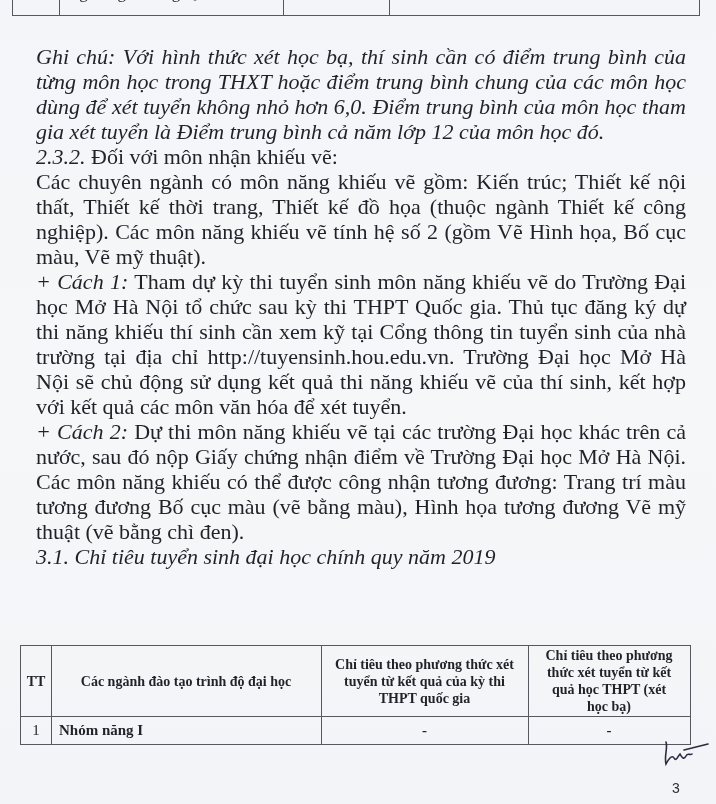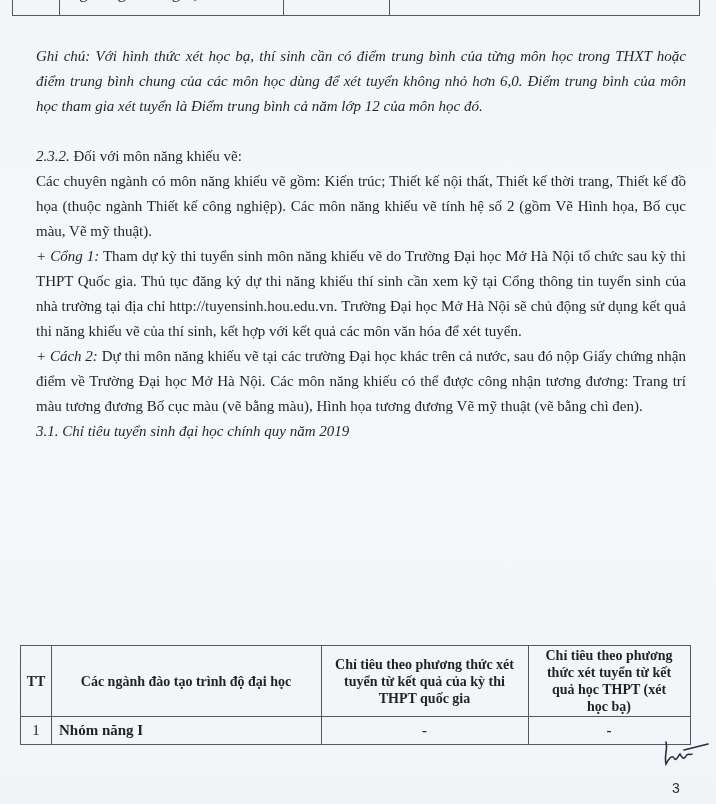--- a/index.html
+++ b/index.html
@@ -8,21 +8,21 @@
     background:#f4f6f9;
     font-family:"Liberation Serif", "DejaVu Serif", serif;
     color:#1f2228;
   }
   .page { position:absolute; left:0; top:0; width:716px; height:804px;
     background: linear-gradient(180deg,#f3f5f8 0%, #f6f7f9 50%, #f2f4f7 100%); }
   .toptable { position:absolute; left:12px; top:-10px; width:688px; height:26px;
     border:1.5px solid #55585e; border-top:none; box-sizing:border-box; }
   .toptable .cell { position:absolute; top:0; height:100%; font-size:17px; line-height:14px; overflow:hidden; }
   .toptable .div { position:absolute; top:0; bottom:0; width:0; border-left:1.5px solid #55585e; }
-  .text { position:absolute; left:36px; width:650px; font-size:15px; line-height:25px; }
+  .text { position:absolute; left:36px; width:650px; font-size:22px; line-height:25px; }
   .para { margin:0; text-align:justify; }
   .it { font-style:italic; }
   .link { }
   .tbl { position:absolute; left:20px; top:645px; width:671px; height:100px;
     border:1.5px solid #55585e; box-sizing:border-box; }
   .tbl .vl { position:absolute; top:0; bottom:0; border-left:1.5px solid #55585e; }
   .tbl .hl { position:absolute; left:0; right:0; top:70px; border-top:1.5px solid #55585e; }
   .tbl .th { position:absolute; top:0; height:70px; display:flex; align-items:center; justify-content:center;
     text-align:center; font-weight:bold; font-size:14px; line-height:17px; padding:0 6px; box-sizing:border-box; }
   .tbl .td { position:absolute; top:70px; height:28px; display:flex; align-items:center;
@@ -47,25 +47,25 @@
   <div class="text" style="top:44px;">
     <p class="para it">
       <span>Ghi chú:</span>
       <span>Với hình thức xét học bạ, thí sinh cần có điểm trung bình của từng môn học trong THXT hoặc điểm trung bình chung của các môn học dùng để xét tuyển không nhỏ hơn 6,0. Điểm trung bình của môn học tham gia xét tuyển là Điểm trung bình cả năm lớp 12 của môn học đó.</span>
     </p>
   </div>
 
   <div class="text" style="top:144px;">
     <p class="para">
       <span class="it">2.3.2.</span>
-      <span>Đối với môn năng khiếu vẽ:</span>
+      <span>Đối với môn nhận khiếu vẽ:</span>
     </p>
     <p class="para">Các chuyên ngành có môn năng khiếu vẽ gồm: Kiến trúc; Thiết kế nội thất, Thiết kế thời trang, Thiết kế đồ họa (thuộc ngành Thiết kế công nghiệp). Các môn năng khiếu vẽ tính hệ số 2 (gồm Vẽ Hình họa, Bố cục màu, Vẽ mỹ thuật).</p>
     <p class="para">
-      <span class="it">+ Cổng 1:</span>
+      <span class="it">+ Cách 1:</span>
       <span>Tham dự kỳ thi tuyển sinh môn năng khiếu vẽ do Trường Đại học Mở Hà Nội tổ chức sau kỳ thi THPT Quốc gia. Thủ tục đăng ký dự thi năng khiếu thí sinh cần xem kỹ tại Cổng thông tin tuyển sinh của nhà trường tại địa chỉ</span>
       <span class="link">http://tuyensinh.hou.edu.vn</span><span>. Trường Đại học Mở Hà Nội sẽ chủ động sử dụng kết quả thi năng khiếu vẽ của thí sinh, kết hợp với kết quả các môn văn hóa để xét tuyển.</span>
     </p>
     <p class="para">
       <span class="it">+ Cách 2:</span>
       <span>Dự thi môn năng khiếu vẽ tại các trường Đại học khác trên cả nước, sau đó nộp Giấy chứng nhận điểm về Trường Đại học Mở Hà Nội. Các môn năng khiếu có thể được công nhận tương đương: Trang trí màu tương đương Bố cục màu (vẽ bằng màu), Hình họa tương đương Vẽ mỹ thuật (vẽ bằng chì đen).</span>
     </p>
     <p class="para it">3.1. Chỉ tiêu tuyển sinh đại học chính quy năm 2019</p>
   </div>
 

